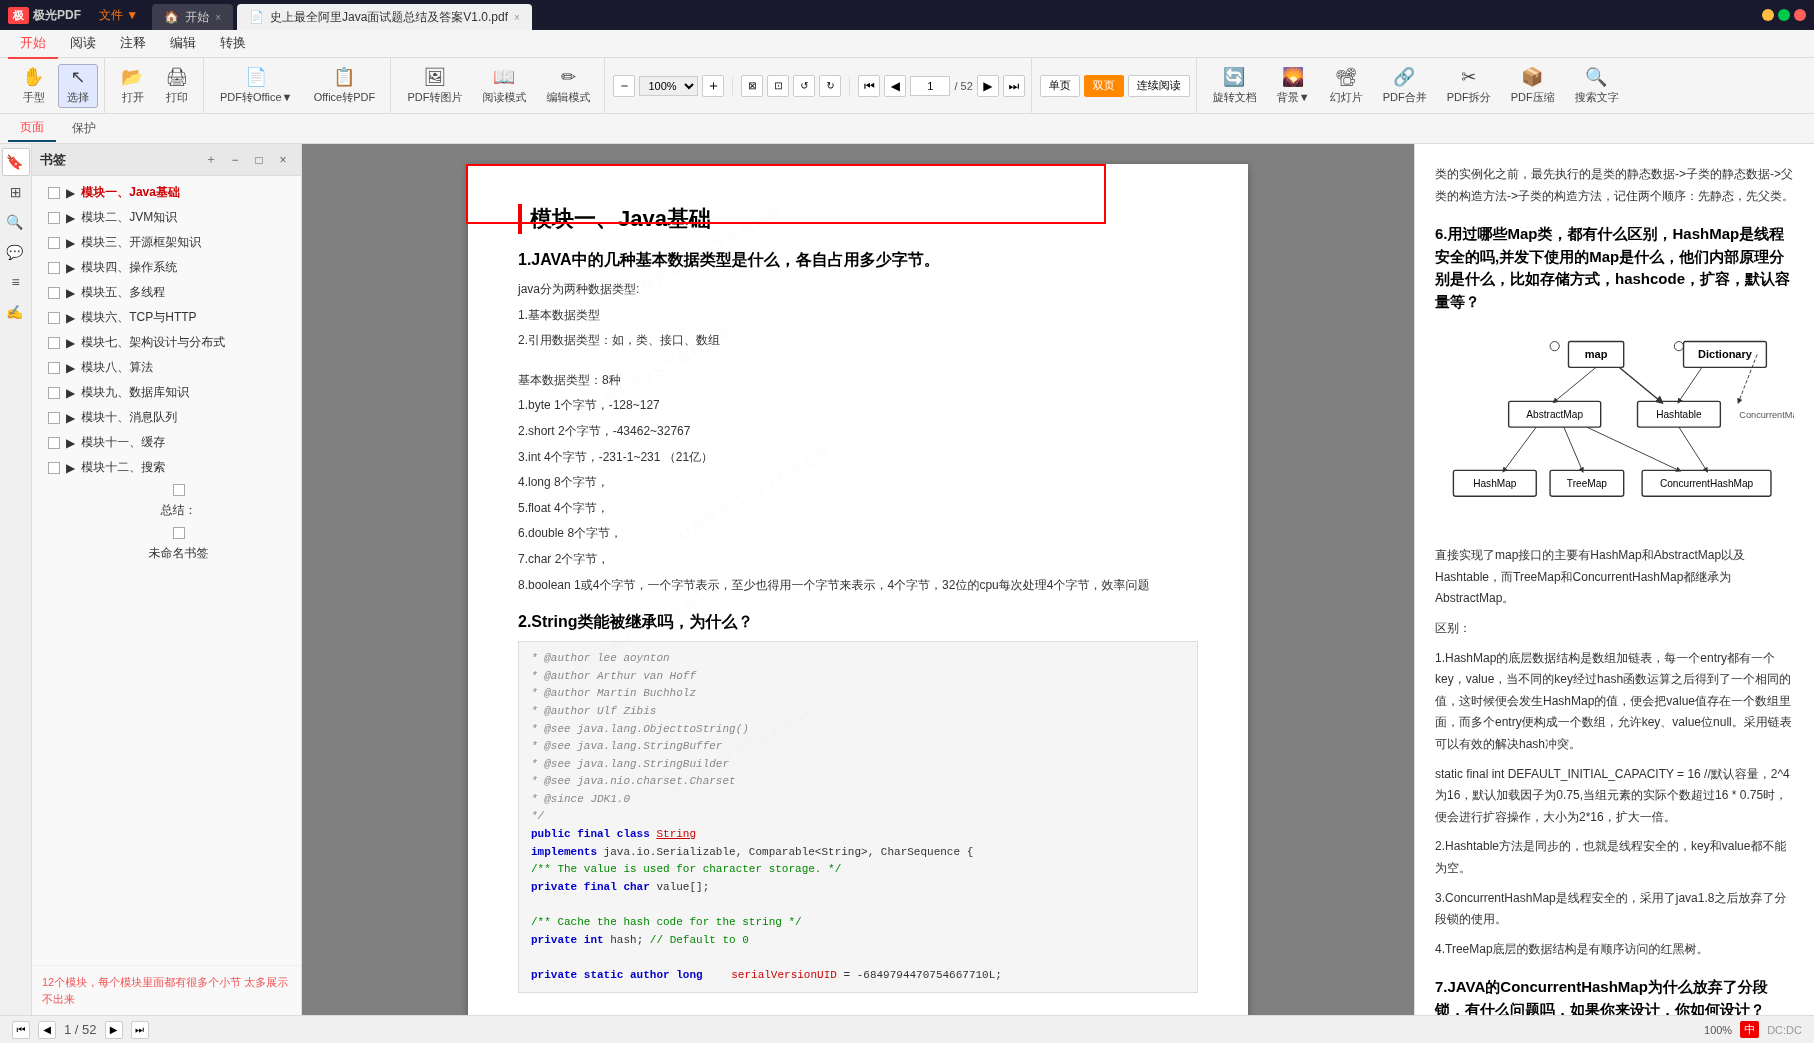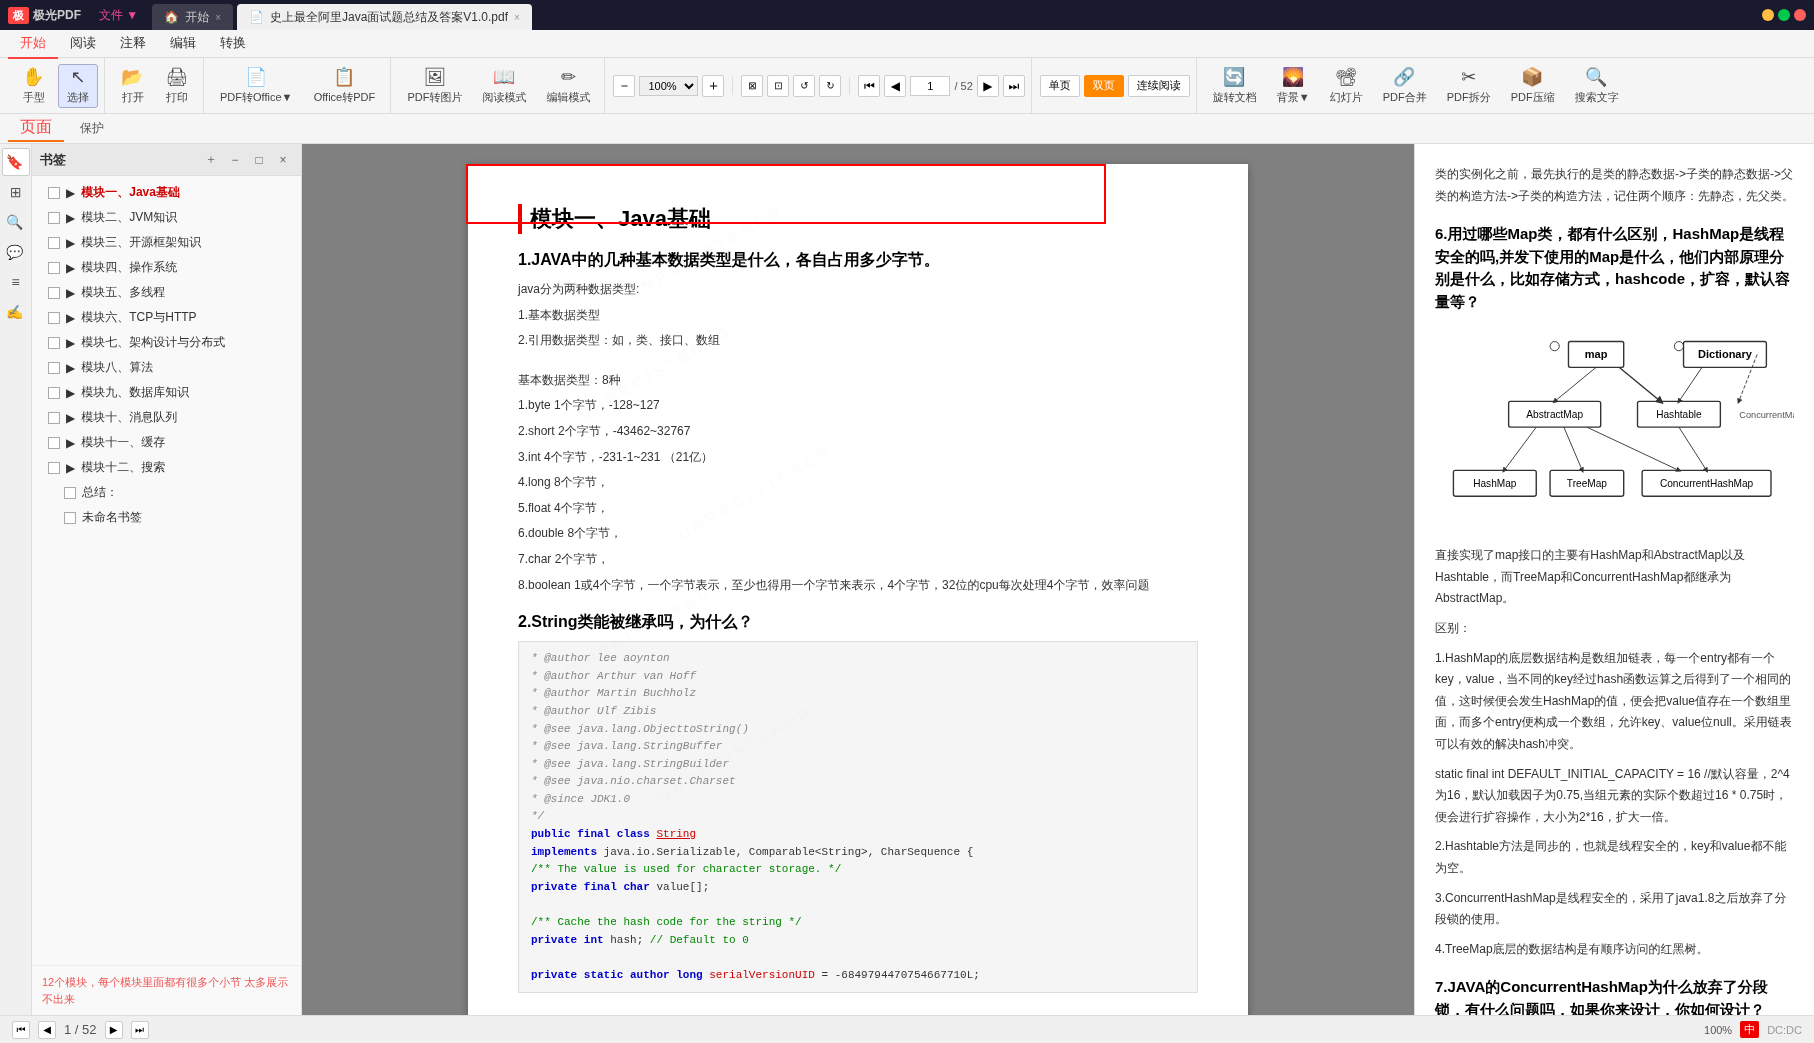--- a/index.html
+++ b/index.html
@@ -171,21 +171,21 @@
     }
     .tree-item {
       display: flex;
       align-items: center;
       padding: 4px 8px 4px 16px;
       cursor: pointer;
       font-size: 12px;
       color: #333;
       gap: 6px;
     }
-    .tree-item.level2 { padding-left: 32px; }
+    .tree-item.level2 { padding-left: 32px; flex-direction: column; }
     .tree-checkbox {
       width: 12px;
       height: 12px;
       border: 1px solid #aaa;
       background: white;
       flex-shrink: 0;
     }
     .sidebar-note {
       padding: 8px 10px;
       font-size: 11px;
@@ -271,21 +271,21 @@
       border: 1px solid #ddd;
       padding: 8px 12px;
       font-family: 'Courier New', monospace;
       font-size: 11px;
       line-height: 1.6;
       margin: 8px 0;
       color: #333;
     }
     .code-keyword { color: #0000cc; font-weight: bold; }
     .code-comment { color: #008800; }
-    .code-special { color: #cc0000; }
+    .code-special { color: #cc0000; margin-left: 22px; }
 
     
     .right-panel {
       width: 400px;
       background: white;
       border-left: 1px solid #ddd;
       overflow-y: auto;
       padding: 20px;
       font-size: 12px;
       line-height: 1.8;
@@ -350,21 +350,21 @@
   </style>
 </head>
 <body>
 
 <div class="title-bar">
   <span style="color:#ff4444;font-weight:bold;font-size:13px;display:flex;align-items:center;gap:4px;">
     <span style="background:#ff4444;color:white;padding:1px 5px;border-radius:2px;font-size:11px;">极</span>
     <span style="color:#ccc;font-size:12px;">极光PDF</span>
   </span>
   <div style="display:flex;gap:16px;margin-left:12px;">
-    <span style="color:#ec4899;font-size:12px;cursor:pointer;">文件 ▼</span>
+    <span style="color:#f97316;font-size:12px;cursor:pointer;">文件 ▼</span>
   </div>
 
   <div class="tab-bar" style="flex:1;height:30px;background:transparent;padding:0 8px;align-items:flex-end;">
     <div class="tab-item inactive">
       <span style="color:#ff8800;">🏠</span>
       <span>开始</span>
       <span class="tab-close">×</span>
     </div>
     <div class="tab-item active" style="margin-left:4px;">
       <span style="color:#ff4444;">📄</span>
@@ -485,21 +485,21 @@
       <span>PDF压缩</span>
     </button>
     <button class="toolbar-btn">
       <span class="icon">🔍</span>
       <span>搜索文字</span>
     </button>
   </div>
 </div>
 
 <div class="toolbar2">
-  <button class="toolbar-tab active" style="font-size:16px;height:26px;padding:0 12px;border:none;background:transparent;cursor:pointer;color:#ff4444;border-bottom:2px solid #f97316;">页面</button>
+  <button class="toolbar-tab active" style="font-size:12px;height:26px;padding:0 12px;border:none;background:transparent;cursor:pointer;color:#ff4444;border-bottom:2px solid #0c4a6e;">页面</button>
   <button class="toolbar-tab" style="font-size:12px;height:26px;padding:0 12px;border:none;background:transparent;cursor:pointer;color:#555;">保护</button>
 </div>
 
 <div style="display:flex;height:calc(1043px - 30px - 28px - 56px - 30px - 28px);overflow:hidden;">
 
   <div class="left-icon-bar">
     <div class="left-icon active" title="书签">🔖</div>
     <div class="left-icon" title="缩略图">⊞</div>
     <div class="left-icon" title="搜索">🔍</div>
     <div class="left-icon" title="注释">💬</div>

